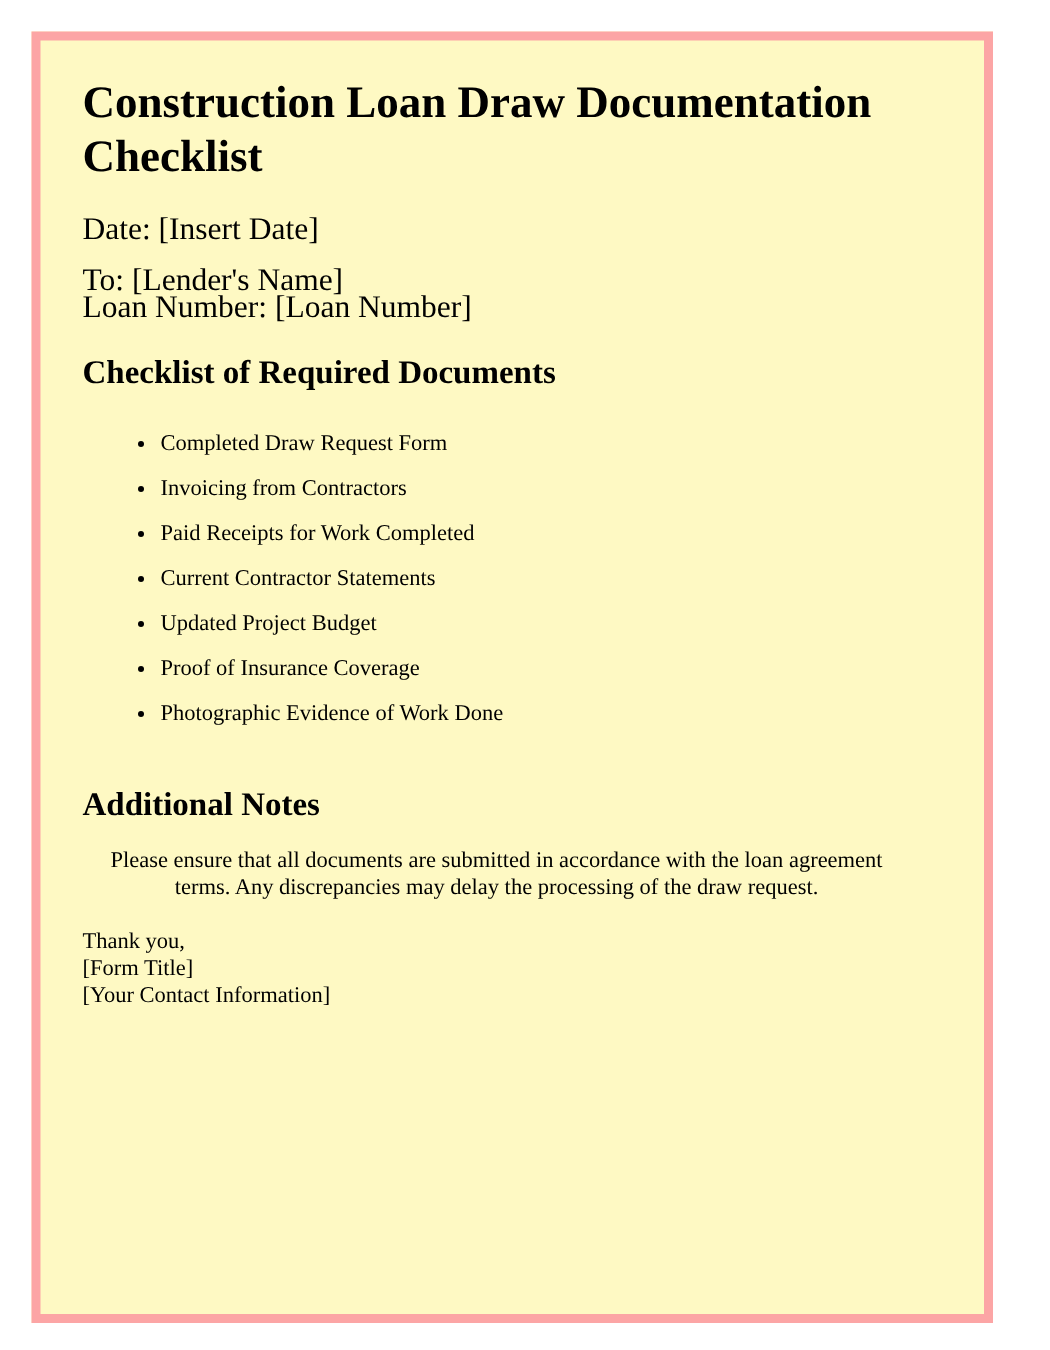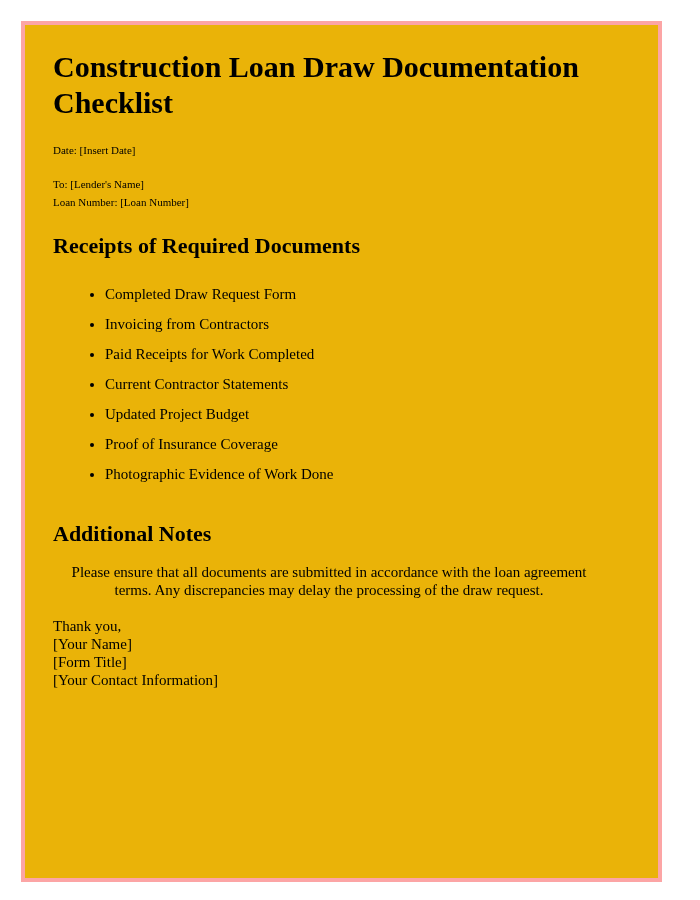--- a/index.html
+++ b/index.html
@@ -14,23 +14,23 @@
     font-family: "Liberation Serif", "DejaVu Serif", serif;
     color: #000000;
   }
 
   .page-frame {
     position: absolute;
     left: 21px;
     top: 21px;
     width: 641px;
     height: 861px;
-    border: 4px solid #fca5a5;
+    border: 6px solid #fca5a5;
     box-sizing: border-box;
-    background: #eab308;
+    background: #fef9c3;
   }
 
   .page-content {
     position: absolute;
     left: 28px;
     top: 24px;
     width: 552px;
   }
 
   .doc-title {
@@ -40,21 +40,21 @@
     line-height: 36px;
     margin: 0;
     padding: 0;
     letter-spacing: 0px;
     color: #000000;
   }
 
   .meta-block {
     margin: 0;
     padding: 0;
-    font-size: 11px;
+    font-size: 21px;
     line-height: 18px;
   }
 
   .meta-line {
     display: block;
     white-space: pre;
   }
 
   .spacer-date { height: 20px; }
   .spacer-meta { height: 16px; }
@@ -123,21 +123,21 @@
 
     <div class="spacer-meta"></div>
 
     <p class="meta-block">
       <span class="meta-line">To: [Lender's Name]</span>
       <span class="meta-line">Loan Number: [Loan Number]</span>
     </p>
 
     <div class="spacer-before-h2"></div>
 
-    <h2 class="section-heading">Receipts of Required Documents</h2>
+    <h2 class="section-heading">Checklist of Required Documents</h2>
 
     <div class="spacer-after-h2"></div>
 
     <ul class="checklist">
       <li>Completed Draw Request Form</li>
       <li>Invoicing from Contractors</li>
       <li>Paid Receipts for Work Completed</li>
       <li>Current Contractor Statements</li>
       <li>Updated Project Budget</li>
       <li>Proof of Insurance Coverage</li>
@@ -149,19 +149,18 @@
     <h2 class="section-heading">Additional Notes</h2>
 
     <div class="spacer-after-notes-h2"></div>
 
     <p class="notes-para">Please ensure that all documents are submitted in accordance with the loan agreement terms. Any discrepancies may delay the processing of the draw request.</p>
 
     <div class="spacer-before-closing"></div>
 
     <p class="closing-block">
       <span class="closing-line">Thank you,</span>
-      <span class="closing-line">[Your Name]</span>
       <span class="closing-line">[Form Title]</span>
       <span class="closing-line">[Your Contact Information]</span>
     </p>
 
   </div>
 </div>
 
 </body></html>

